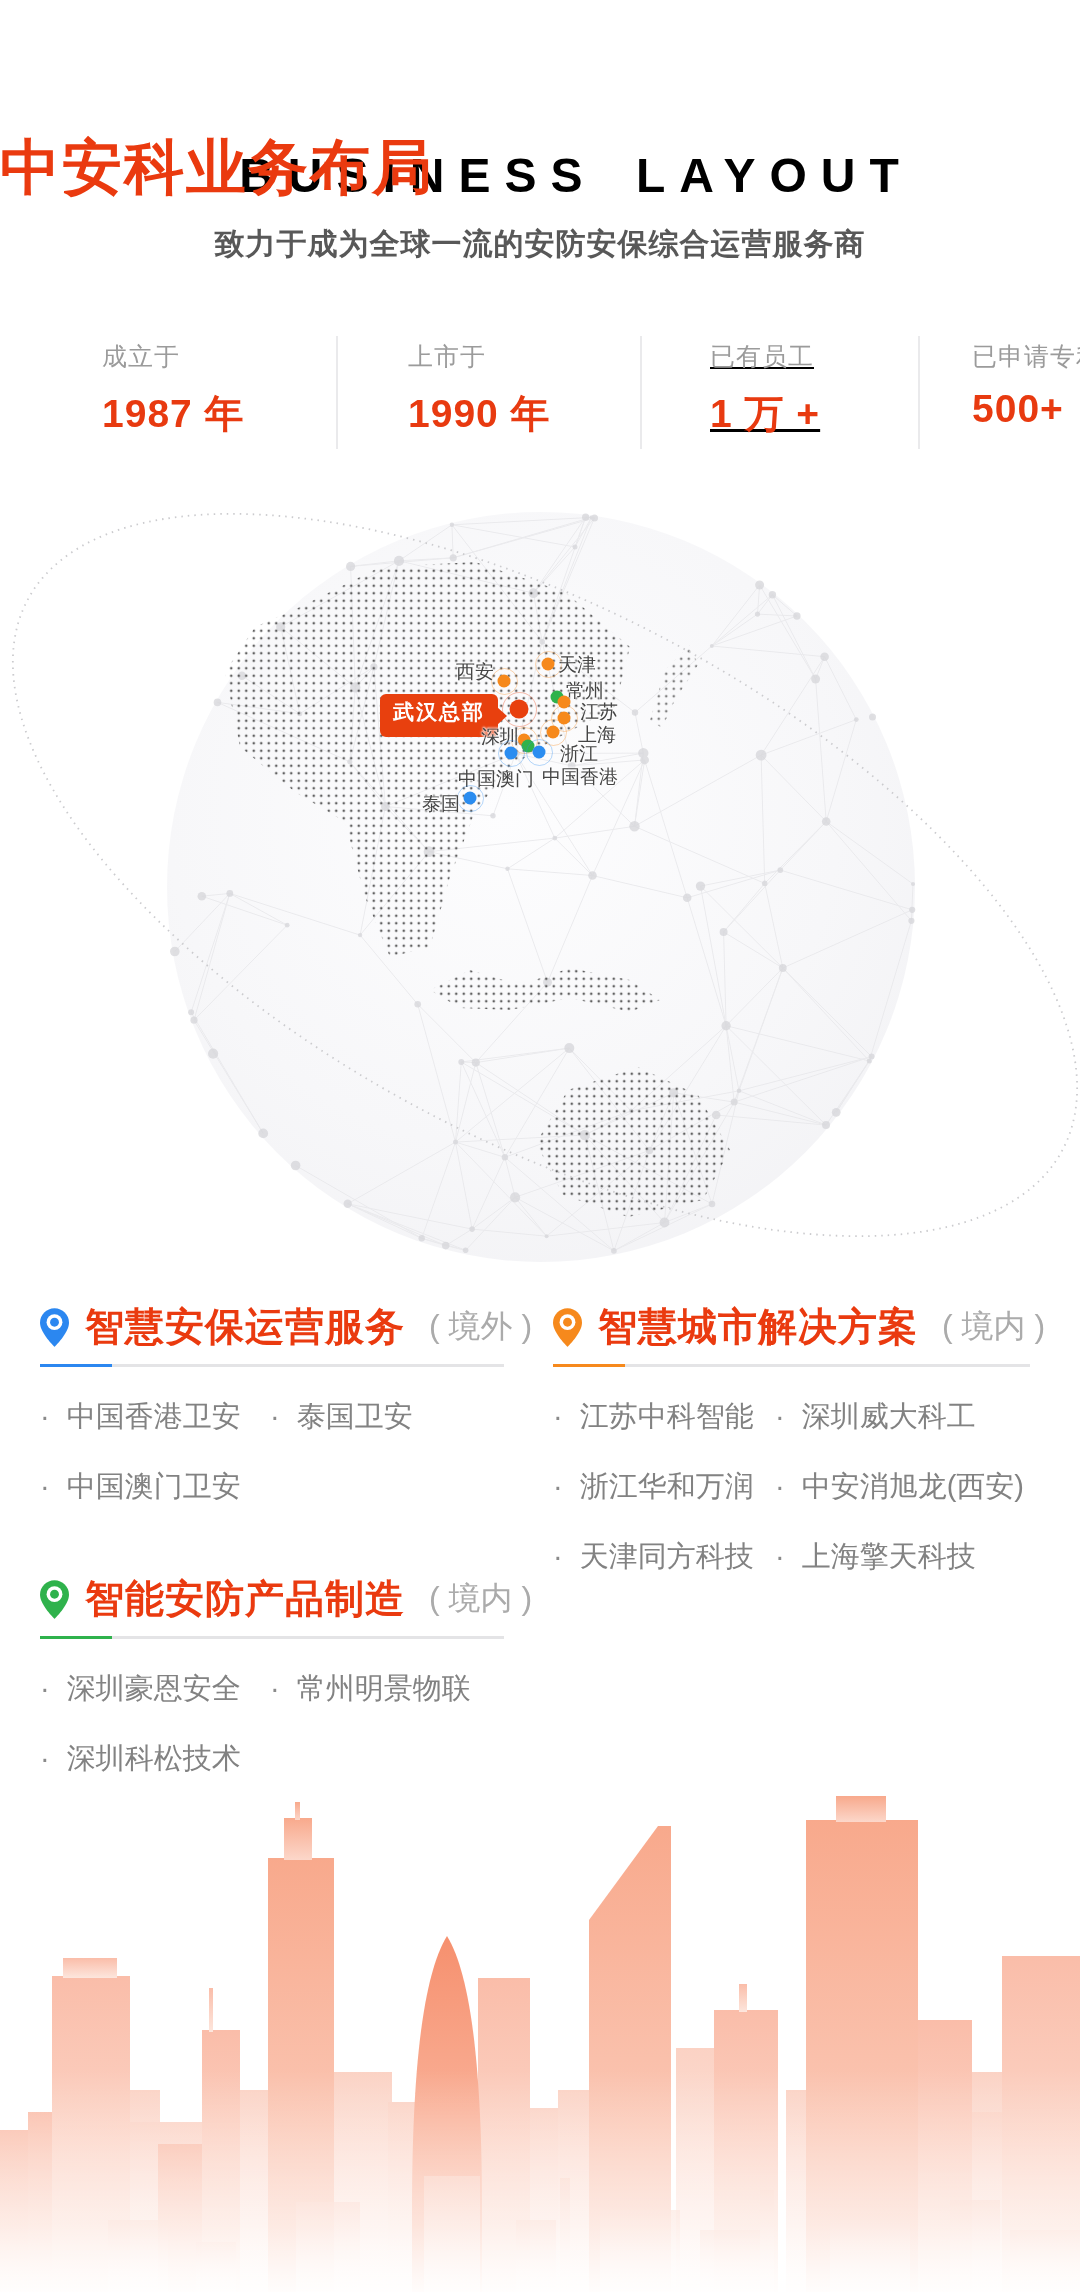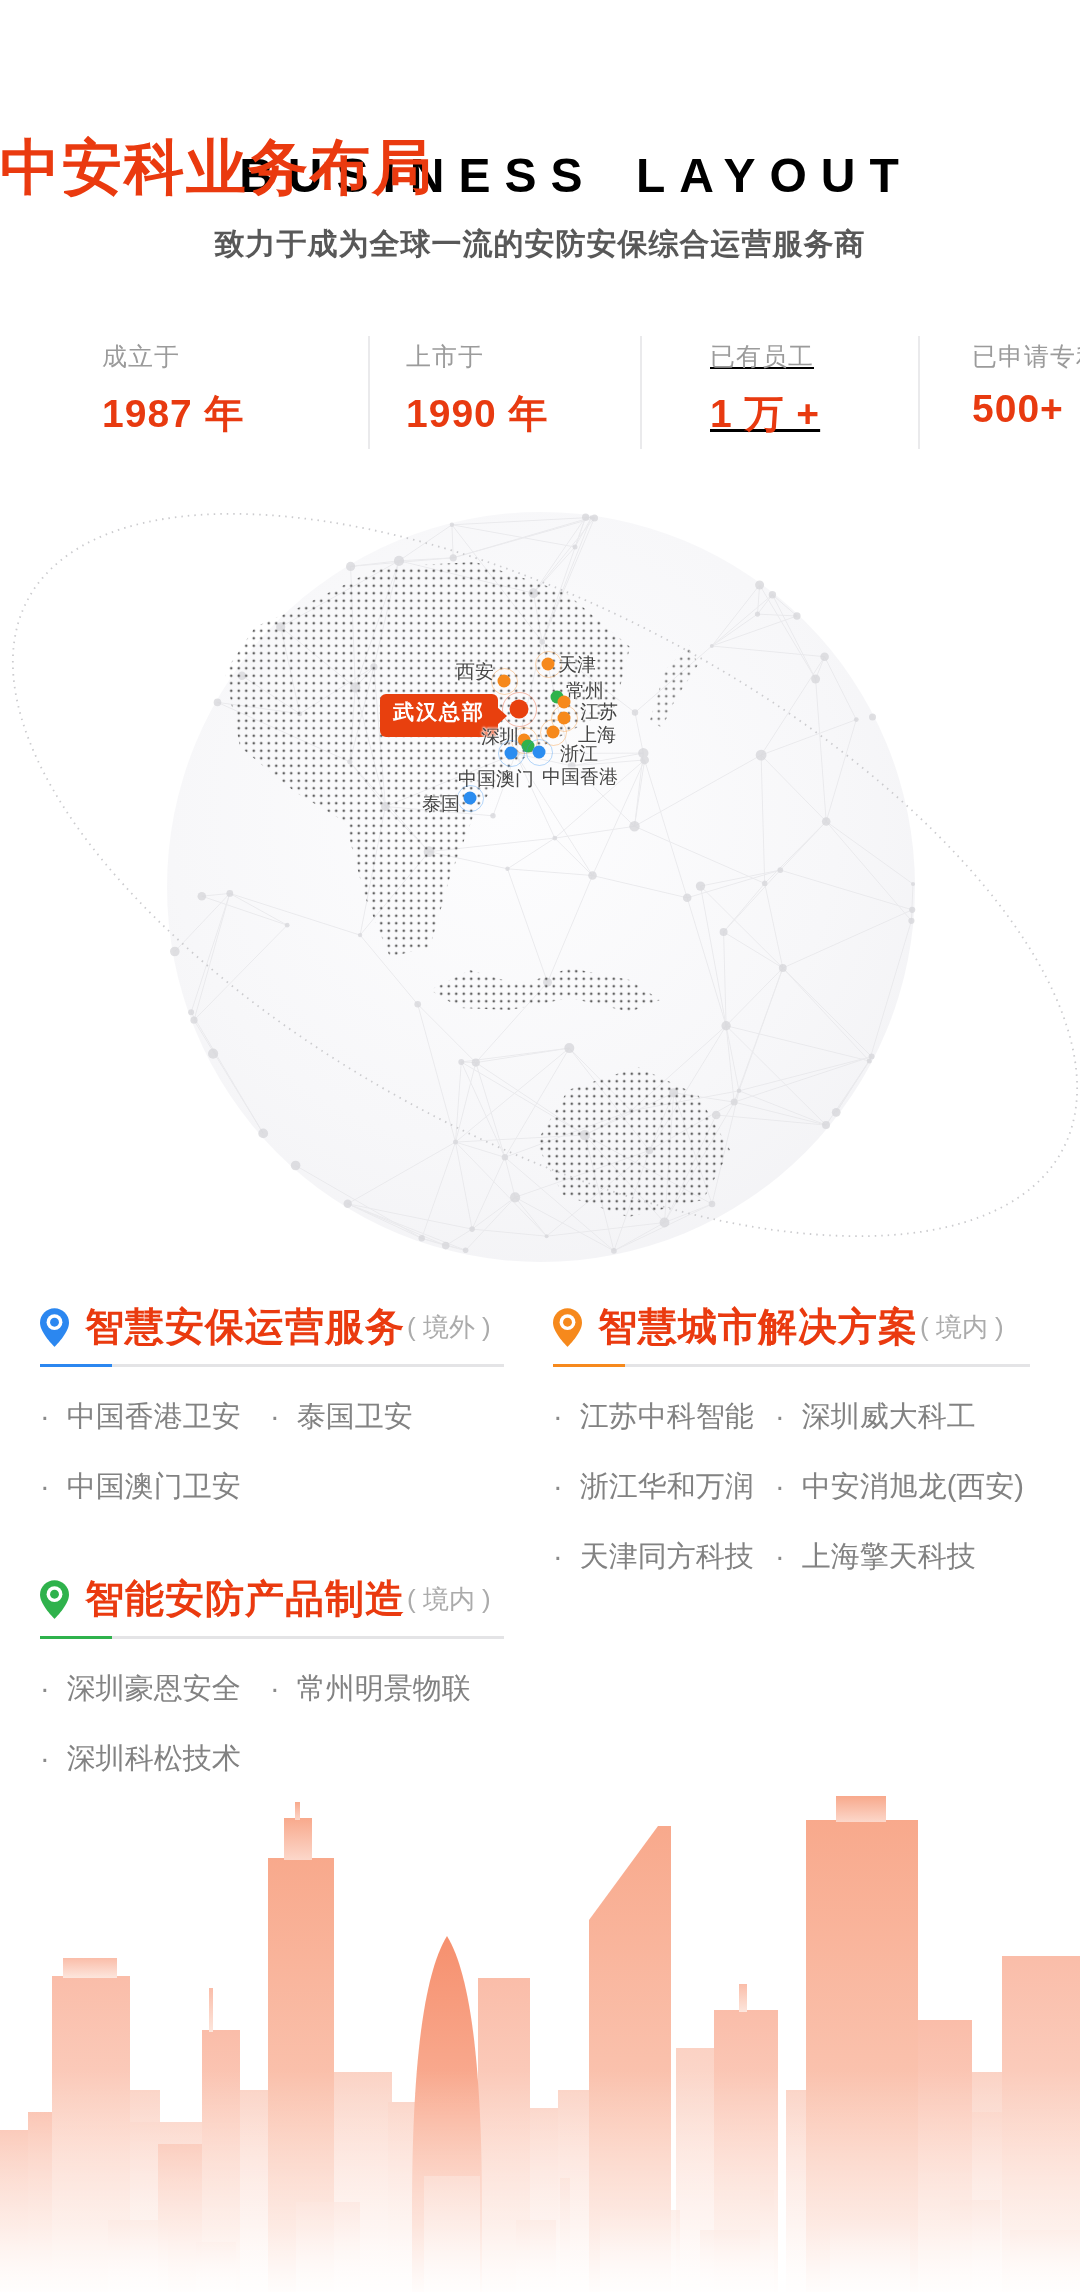--- a/index.html
+++ b/index.html
@@ -12,21 +12,21 @@
            color:#000000;white-space:nowrap;margin-left:36px;}
   .title{position:absolute;left:0;top:128px;width:100%;
          font-size:60px;font-weight:700;color:#ea3a0f;letter-spacing:2px;}
   .subtitle{position:absolute;left:0;top:224px;width:100%;text-align:center;
             font-size:30px;color:#585858;letter-spacing:1px;font-weight:bold;}
 
   
   .stats{position:absolute;top:336px;left:60px;display:grid;
          grid-template-columns:240px 268px 242px 235px;gap:36px;}
   .stat{padding:4px 0 8px 42px;}
-  .stat:nth-child(2){padding-left:36px;border-left:2px solid #eaeaec;margin-left:32px;}
+  .stat:nth-child(2){padding-left:70px;border-left:2px solid #eaeaec;}
   .stat:nth-child(3){padding-left:68px;border-left:2px solid #eaeaec;text-decoration:underline;}
   .stat:nth-child(4){padding-left:52px;border-left:2px solid #eaeaec;}
   .stat .label{font-size:25px;color:#9b9b9b;letter-spacing:1px;}
   .stat .value{margin-top:14px;font-size:39px;font-weight:700;color:#e83a10;letter-spacing:1px;}
 
   
   .map{position:absolute;left:0;top:510px;width:1080px;height:780px;}
   .globe{position:absolute;left:167px;top:2px;width:748px;height:750px;border-radius:50%;
          background:radial-gradient(circle at 45% 40%,#fdfdfe 0%,#f7f7f9 55%,#f0f0f3 100%);}
   .mesh{position:absolute;left:0;top:0;}
@@ -61,21 +61,21 @@
   
   .sections{position:absolute;left:40px;top:1303px;width:1000px;height:480px;}
   .section{position:absolute;}
   #sec-0{left:0;top:0;width:464px;}
   #sec-1{left:513px;top:0;width:477px;}
   #sec-2{left:0;top:272px;width:464px;}
   .sec-head{display:flex;align-items:center;height:48px;}
   .pin{width:29px;height:39px;margin-right:16px;flex:none;}
   .pin svg{display:block;width:29px;height:39px;}
   .sec-title{font-size:39px;font-weight:700;color:#ea3a0f;letter-spacing:1px;white-space:nowrap;}
-  .sec-scope{font-size:26px;color:#ababab;margin-left:2px;white-space:nowrap;}
+  .sec-scope{font-size:32px;color:#ababab;margin-left:24px;white-space:nowrap;}
   .sec-line{margin-top:13px;height:3px;background:#e4e4e6;position:relative;}
   .sec-line::before{content:"";position:absolute;left:0;top:0;width:72px;height:3px;
       background:var(--accent,#ccc);}
   .sec-items{margin-top:30px;display:grid;grid-template-columns:230px 1fr;
       row-gap:30px;font-size:29px;color:#828282;}
   #sec-1 .sec-items{grid-template-columns:222px 1fr;}
   .item{white-space:nowrap;}
   .item .bullet{margin-right:17px;color:#8a8a8a;}
 
   

